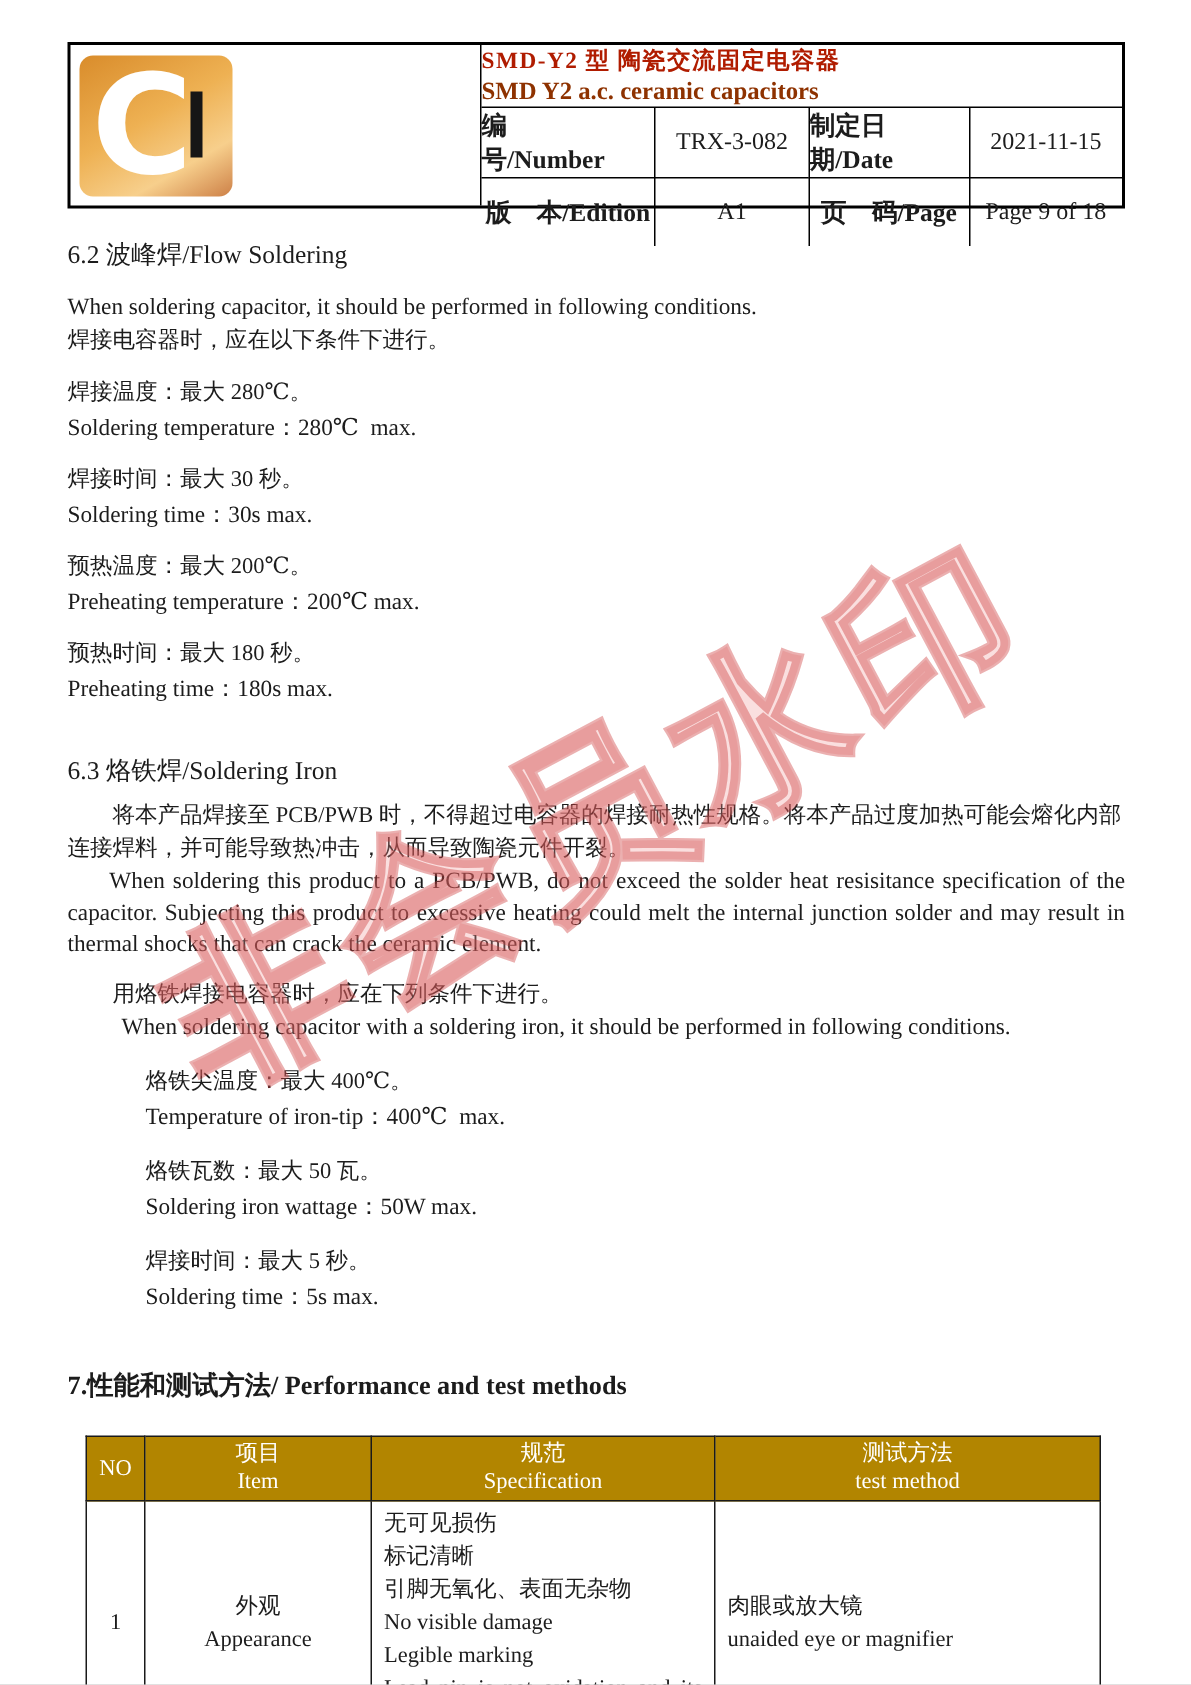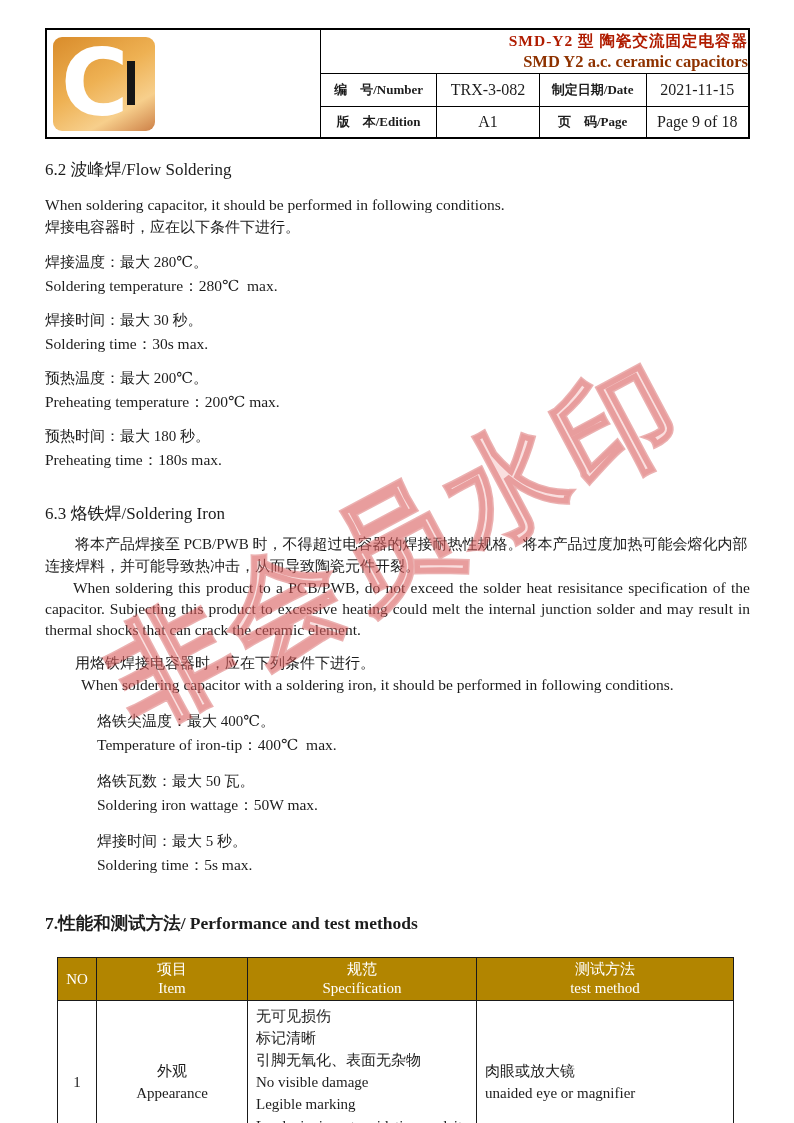--- a/index.html
+++ b/index.html
@@ -38,28 +38,28 @@
   }
   .logo-bar { position:absolute; right:20px; top:24px; width:8px; height:44px; background:#161616; }
   .logo-text { margin-left:10px; display:flex; flex-direction:column; align-items:center; }
   .brand {
     font-family:"DejaVu Sans",sans-serif; font-weight:bold; font-size:50px;
     line-height:52px; letter-spacing:9px; color:#111;
   }
   .tagline { font-weight:bold; font-size:15.5px; letter-spacing:3px; color:#111; margin-top:2px; white-space:nowrap; }
 
   .hdr-right { flex:1; display:flex; flex-direction:column; }
-  .hdr-title { height:43px; border-bottom:1.5px solid #000; display:flex; flex-direction:column; align-items:flex-end; justify-content:center; }
+  .hdr-title { height:43px; border-bottom:1.5px solid #000; display:flex; flex-direction:column; align-items:flex-start; justify-content:center; }
   .title-cn { font-size:15.5px; font-weight:bold; color:var(--title_cn,#b01c00); letter-spacing:1px; white-space:pre-wrap; }
   .title-en { font-size:16.5px; font-weight:bold; color:var(--title_en,#8e3200); white-space:pre-wrap; }
   .hdr-grid { flex:1; display:grid; grid-template-columns:27% 24% 25% 24%; grid-auto-rows:1fr; }
   .fcell { display:flex; align-items:center; justify-content:center; box-sizing:border-box; }
   .fcell.bl { border-left:1.2px solid #000; }
   .fcell.bt { border-top:1.2px solid #000; }
-  .flabel { font-weight:bold; font-size:13px; white-space:pre-wrap; }
+  .flabel { font-weight:bold; font-size:17px; white-space:pre-wrap; }
   .fvalue { font-size:16px; white-space:pre-wrap; }
 
   
   .sec-heading { font-size:17px; margin-top:19px; line-height:23px; white-space:pre-wrap; }
   .pair { margin-top:12px; }
   .ln { display:block; line-height:23px; font-size:15.5px; white-space:pre-wrap; }
   .ln.cn { font-size:15px; }
   .para-cn { margin-top:8px; line-height:22px; font-size:15px; text-indent:2em; white-space:normal; }
   .para-en { line-height:21px; font-size:15.5px; text-indent:1.8em; text-align:justify; }
   .cond-cn { margin-top:12px; line-height:22px; font-size:15px; text-indent:2em; }

